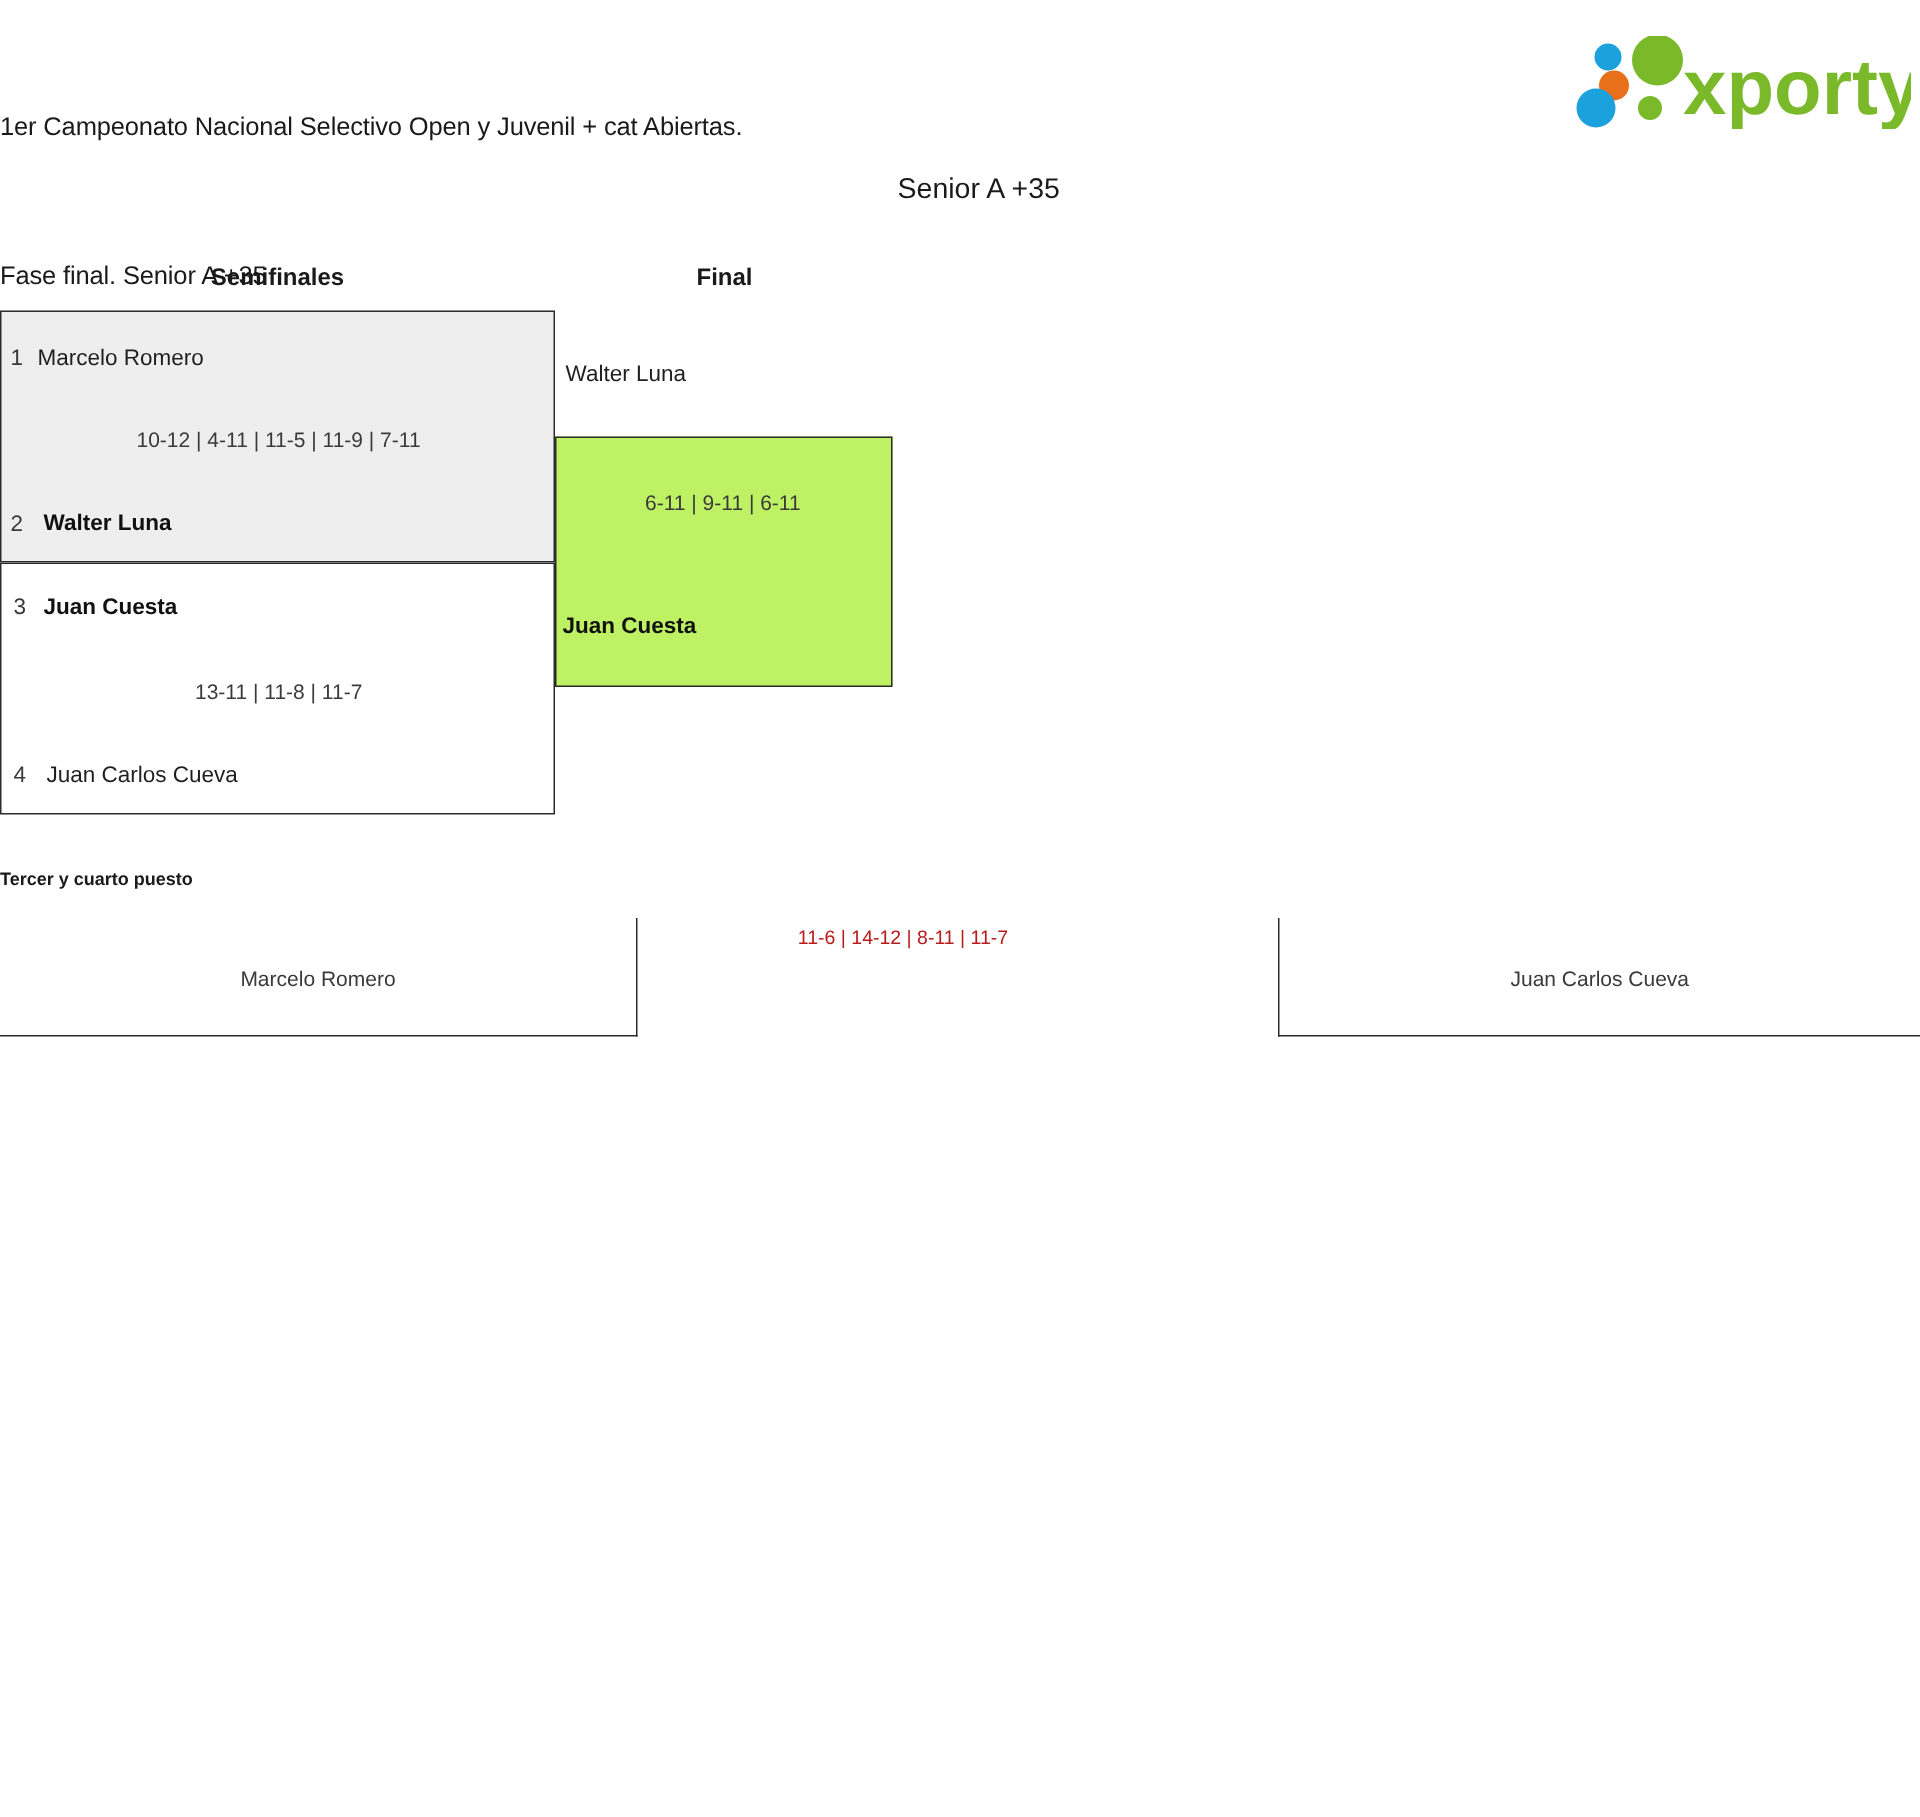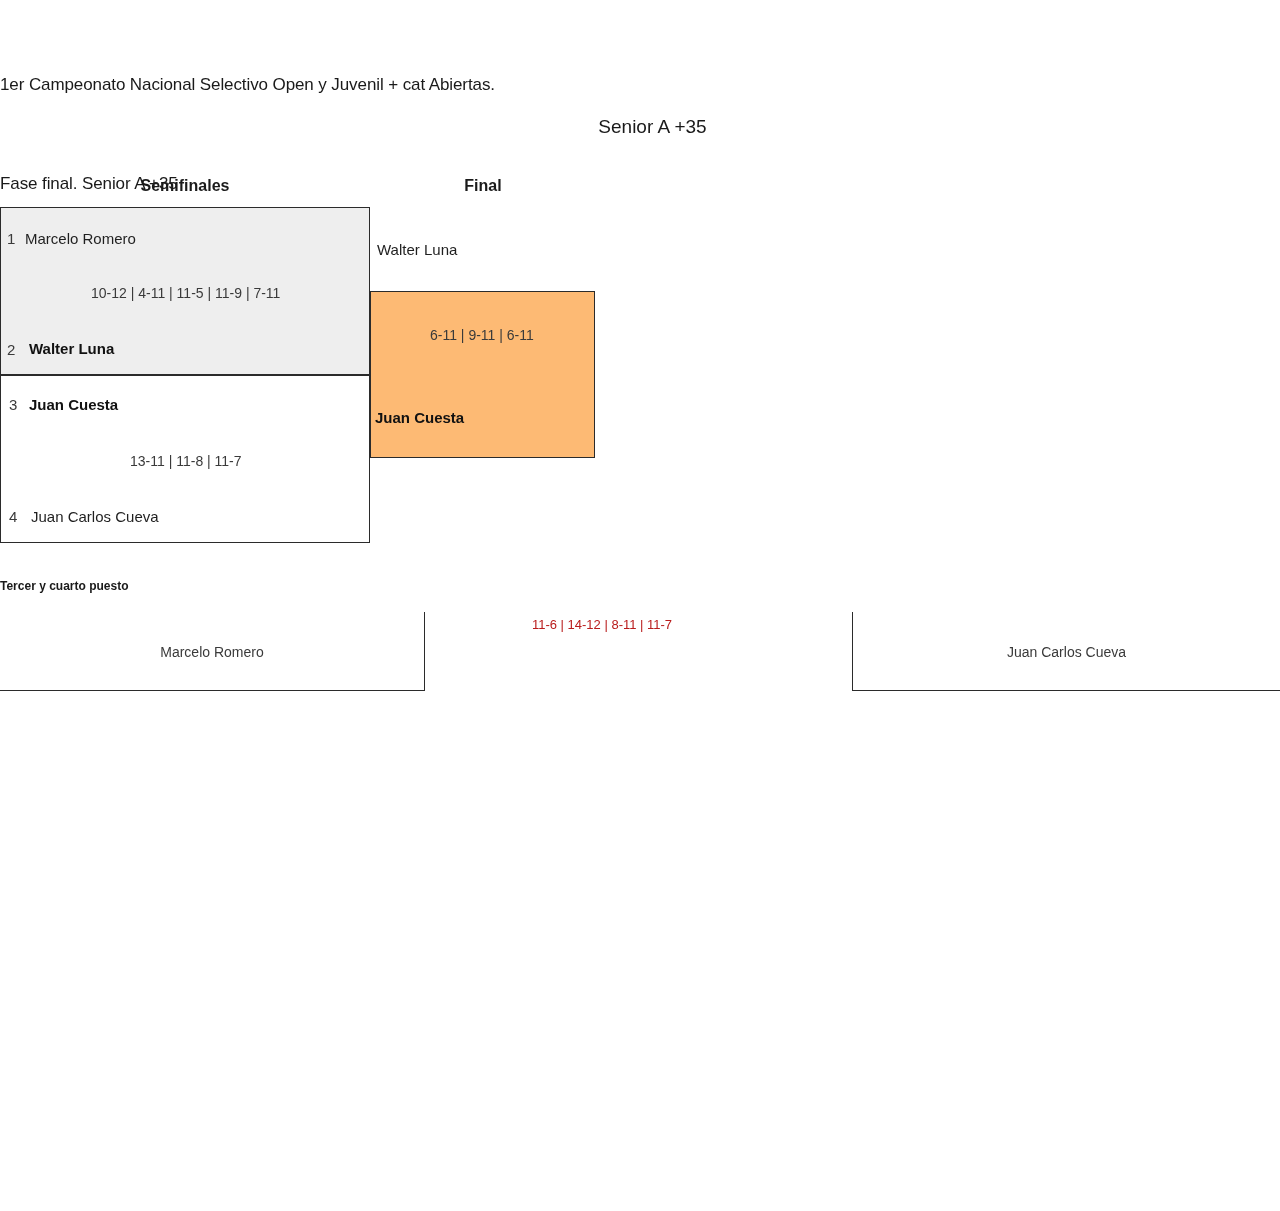--- a/index.html
+++ b/index.html
@@ -68,21 +68,21 @@
     background: #eeeeee;
   }
   .sf2 {
     left: 0px; top: 375px;
     width: 370px; height: 168px;
     background: #ffffff;
   }
   .final-box {
     left: 370px; top: 291px;
     width: 225px; height: 167px;
-    background: #fdba74;
+    background: #bef264;
   }
 
   .seed {
     position: absolute;
     font-size: 15px;
     color: #3a3a3a;
     font-weight: 400;
   }
   .player {
     position: absolute;
@@ -170,20 +170,32 @@
 </head>
 <body>
 
 <div class="page">
 
   <div class="header-title">
     <span class="line">1er Campeonato Nacional Selectivo Open y Juvenil + cat Abiertas.</span>
     <span class="line">Fase final. Senior A +35</span>
   </div>
 
+  <div class="logo">
+    <svg width="224" height="62" viewBox="0 0 224 62" xmlns="http://www.w3.org/2000/svg">
+      <circle cx="22" cy="14" r="9" fill="#1ba2dd"></circle>
+      <circle cx="55" cy="16" r="17" fill="#7ab929"></circle>
+      <circle cx="26" cy="33" r="10" fill="#e8701a"></circle>
+      <circle cx="14" cy="48" r="13" fill="#1ba2dd"></circle>
+      <circle cx="50" cy="48" r="8" fill="#7ab929"></circle>
+      <g fill="#7ab929" font-family="'Liberation Sans', sans-serif" font-size="52" font-weight="700">
+        <text x="72" y="52">xporty</text>
+      </g>
+    </svg>
+  </div>
 
   <div class="category-title">Senior A +35</div>
 
   <div class="round-header semis">Semifinales</div>
   <div class="round-header final">Final</div>
 
   <div class="match-box sf1">
     <span class="seed seed-a">1</span>
     <span class="player name-a">Marcelo Romero</span>
     <span class="score score-a">10-12 | 4-11 | 11-5 | 11-9 | 7-11</span>

